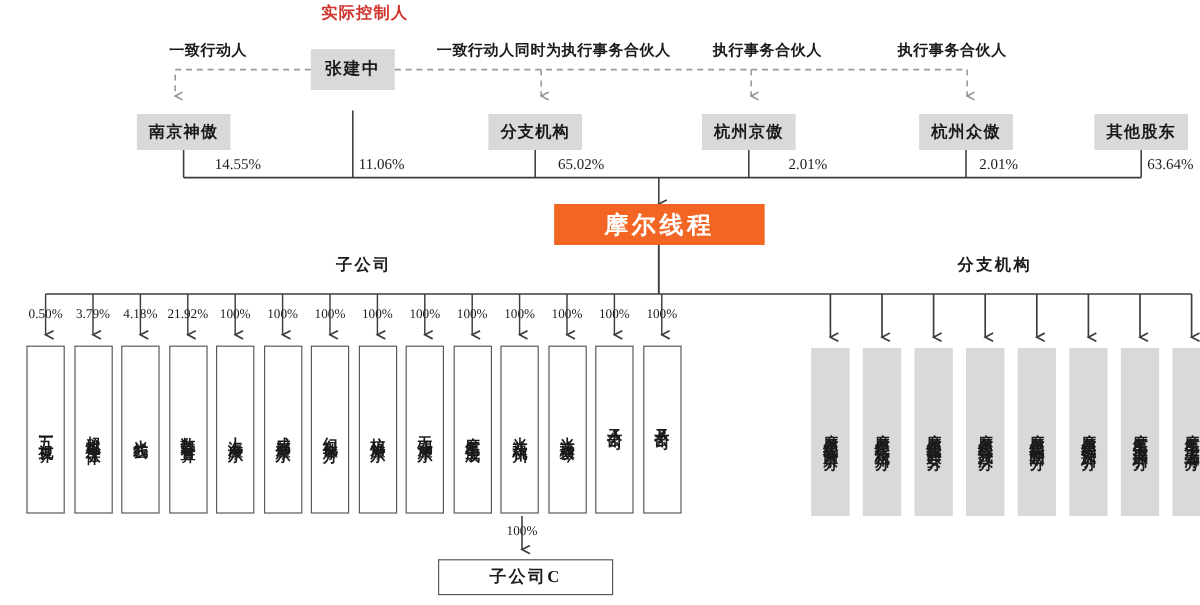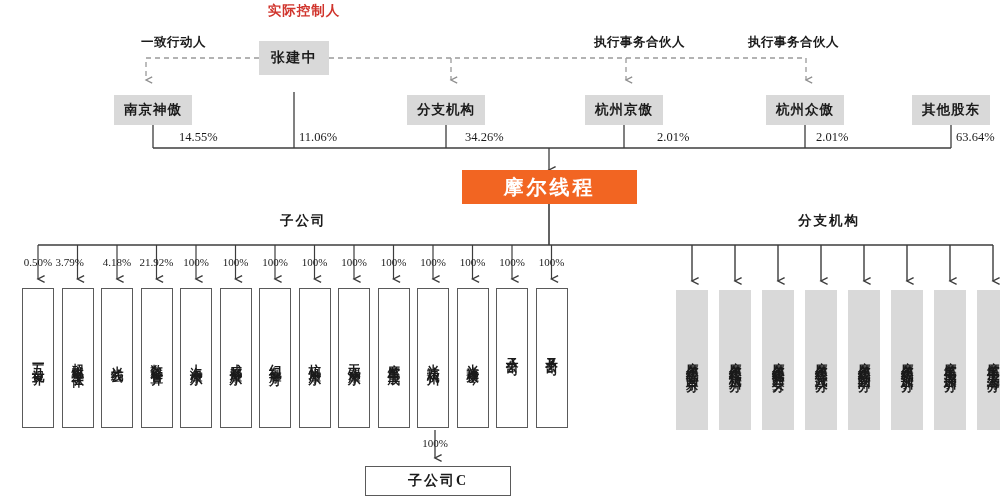--- a/index.html
+++ b/index.html
@@ -131,20 +131,21 @@
     <path d="M419,430 L419,458" stroke="#3c3c3c" stroke-width="1.3" fill="none" marker-end="url(#ar-solid)"></path>
   </svg>
 
   <div class="ctrl-title node" style="left:233px;top:2px;width:110px;">实际控制人</div>
 
   <div class="node ctrl-box" style="left:243px;top:41px;width:70px;">
     <span>张建中</span>
   </div>
 
   <div class="lbl dash-note" style="left:125px;top:34px;">一致行动人</div>
+  <div class="lbl dash-note" style="left:348px;top:34px;">一致行动人同时为执行事务合伙人</div>
   <div class="lbl dash-note" style="left:578px;top:34px;">执行事务合伙人</div>
   <div class="lbl dash-note" style="left:732px;top:34px;">执行事务合伙人</div>
 
   <div class="node sh-box" style="left:98px;top:95px;width:78px;">
     <span>南京神傲</span>
   </div>
   <div class="node sh-box" style="left:391px;top:95px;width:78px;">
     <span>分支机构</span>
   </div>
   <div class="node sh-box" style="left:569px;top:95px;width:78px;">
@@ -152,34 +153,34 @@
   </div>
   <div class="node sh-box" style="left:750px;top:95px;width:78px;">
     <span>杭州众傲</span>
   </div>
   <div class="node sh-box" style="left:896px;top:95px;width:78px;">
     <span>其他股东</span>
   </div>
 
   <div class="lbl pct" style="left:163px;top:130px;">14.55%</div>
   <div class="lbl pct" style="left:283px;top:130px;">11.06%</div>
-  <div class="lbl pct" style="left:449px;top:130px;">34.26%</div>
+  <div class="lbl pct" style="left:449px;top:130px;">65.02%</div>
   <div class="lbl pct" style="left:641px;top:130px;">2.01%</div>
   <div class="lbl pct" style="left:800px;top:130px;">2.01%</div>
   <div class="lbl pct" style="left:940px;top:130px;">63.64%</div>
 
   <div class="node main-box" style="left:446px;top:170px;width:175px;">
     <span>摩尔线程</span>
   </div>
 
   <div class="lbl section" style="left:264px;top:212px;">子公司</div>
   <div class="lbl section" style="left:782px;top:212px;">分支机构</div>
 
   <div class="lbl pct-small" style="left:0px;top:256px;width:44px;text-align:center;">0.50%</div>
-  <div class="lbl pct-small" style="left:39.5px;top:256px;width:44px;text-align:left;">3.79%</div>
+  <div class="lbl pct-small" style="left:39.5px;top:256px;width:44px;text-align:center;">3.79%</div>
   <div class="lbl pct-small" style="left:79px;top:256px;width:44px;text-align:center;">4.18%</div>
   <div class="lbl pct-small" style="left:118.5px;top:256px;width:44px;text-align:center;">21.92%</div>
   <div class="lbl pct-small" style="left:158px;top:256px;width:44px;text-align:center;">100%</div>
   <div class="lbl pct-small" style="left:197.5px;top:256px;width:44px;text-align:center;">100%</div>
   <div class="lbl pct-small" style="left:237px;top:256px;width:44px;text-align:center;">100%</div>
   <div class="lbl pct-small" style="left:276.5px;top:256px;width:44px;text-align:center;">100%</div>
   <div class="lbl pct-small" style="left:316px;top:256px;width:44px;text-align:center;">100%</div>
   <div class="lbl pct-small" style="left:355.5px;top:256px;width:44px;text-align:center;">100%</div>
   <div class="lbl pct-small" style="left:395px;top:256px;width:44px;text-align:center;">100%</div>
   <div class="lbl pct-small" style="left:434.5px;top:256px;width:44px;text-align:center;">100%</div>

